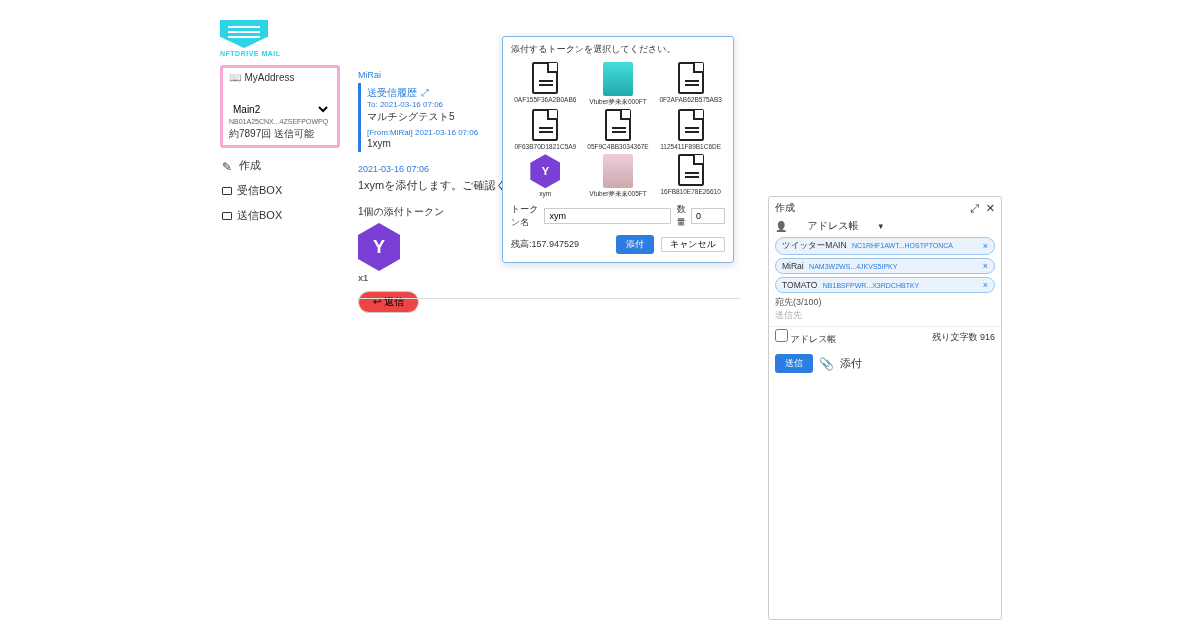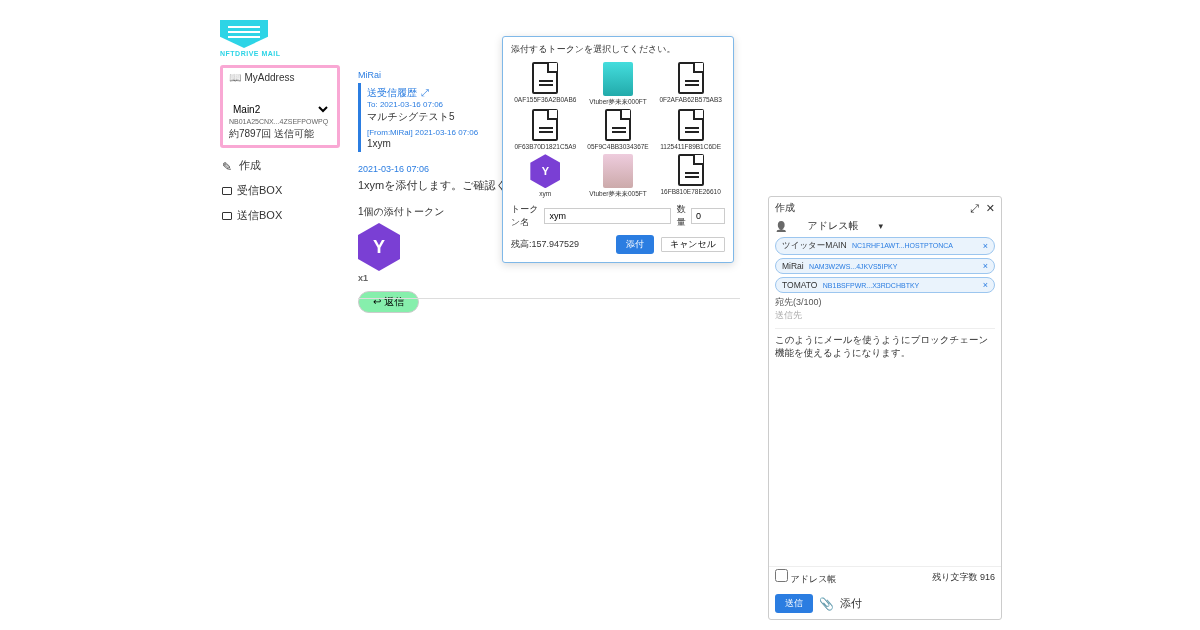--- a/index.html
+++ b/index.html
@@ -27,21 +27,21 @@
   .hist-label { color:#2b7de1; font-size:10px; display:flex; align-items:center; gap:4px; }
   .hist-date-to { font-size:8px; color:#2b7de1; }
   .hist-subject { font-size:10px; margin-top:1px; }
   .hist-from { font-size:8px; color:#2b7de1; margin-top:4px; }
   .msg-meta { font-size:9px; color:#2b7de1; margin-top:12px; }
   .msg-body { font-size:11px; margin-top:4px; }
   .attach-label { font-size:10px; margin-top:12px; color:#333; }
   .attach-token { width:42px; height:48px; background:#7a3fd4; margin-top:4px; clip-path:polygon(50% 0,100% 25%,100% 75%,50% 100%,0 75%,0 25%); position:relative; }
   .attach-token::after { content:"Y"; color:#fff; position:absolute; left:50%; top:50%; transform:translate(-50%,-50%); font-weight:bold; font-size:18px; }
   .attach-x1 { font-size:9px; color:#666; margin-top:2px;font-weight:bold; }
-  .reply-btn { margin-top:8px; border:1px solid #ccc; border-radius:12px; padding:3px 14px; font-size:10px; background:#86efac; cursor:pointer; }
+  .reply-btn { margin-top:8px; border:1px solid #ccc; border-radius:12px; padding:3px 14px; font-size:10px; background:#ef4444; cursor:pointer; }
 
   
   .modal { position:absolute; left:502px; top:36px; width:232px; background:#fff; border:1px solid #7fb8e8; border-radius:3px; box-shadow:0 2px 8px rgba(0,0,0,.15); padding:6px 8px 8px; z-index:10; }
   .modal-title { font-size:9px; color:#333; margin-bottom:6px; }
   .token-grid { display:grid; grid-template-columns:repeat(3,1fr); gap:4px 4px; }
   .token-cell { display:flex; flex-direction:column; align-items:center; gap:2px; }
   .doc-ico { width:26px; height:32px; border:2px solid #222; border-radius:2px; position:relative; background:#fff; }
   .doc-ico::before { content:""; position:absolute; right:-1px; top:-1px; width:8px; height:8px; background:#fff; border-left:2px solid #222; border-bottom:2px solid #222; }
   .doc-ico::after { content:""; position:absolute; left:5px; bottom:6px; width:14px; height:2px; background:#222; box-shadow:0 -4px 0 #222; }
   .token-name { font-size:6.5px; color:#333; text-align:center; word-break:break-all; line-height:1.1; max-width:64px; }
@@ -217,21 +217,20 @@
         <span><span>MiRai</span> <span class="chip-addr">NAM3W2WS...4JKVS5IPKY</span></span>
         <span class="chip-x">×</span>
       </div>
       <div class="chip">
         <span><span>TOMATO</span> <span class="chip-addr">NB1BSFPWR...X3RDCHBTKY</span></span>
         <span class="chip-x">×</span>
       </div>
     </div>
   <div class="dest-count">宛先(3/100)</div>
   <div class="dest-label">送信先</div>
-  <div class="compose-body">このようにメールを使うようにブロックチェーン機能を使えるようになります。</div>
   <div class="compose-foot1">
     <label>
       <input type="checkbox" style="">
       <span>アドレス帳</span>
     </label>
     <span>残り文字数 916</span>
   </div>
   <div class="compose-foot2">
     <button class="btn-blue">送信</button>
     <span class="clip">📎</span>

